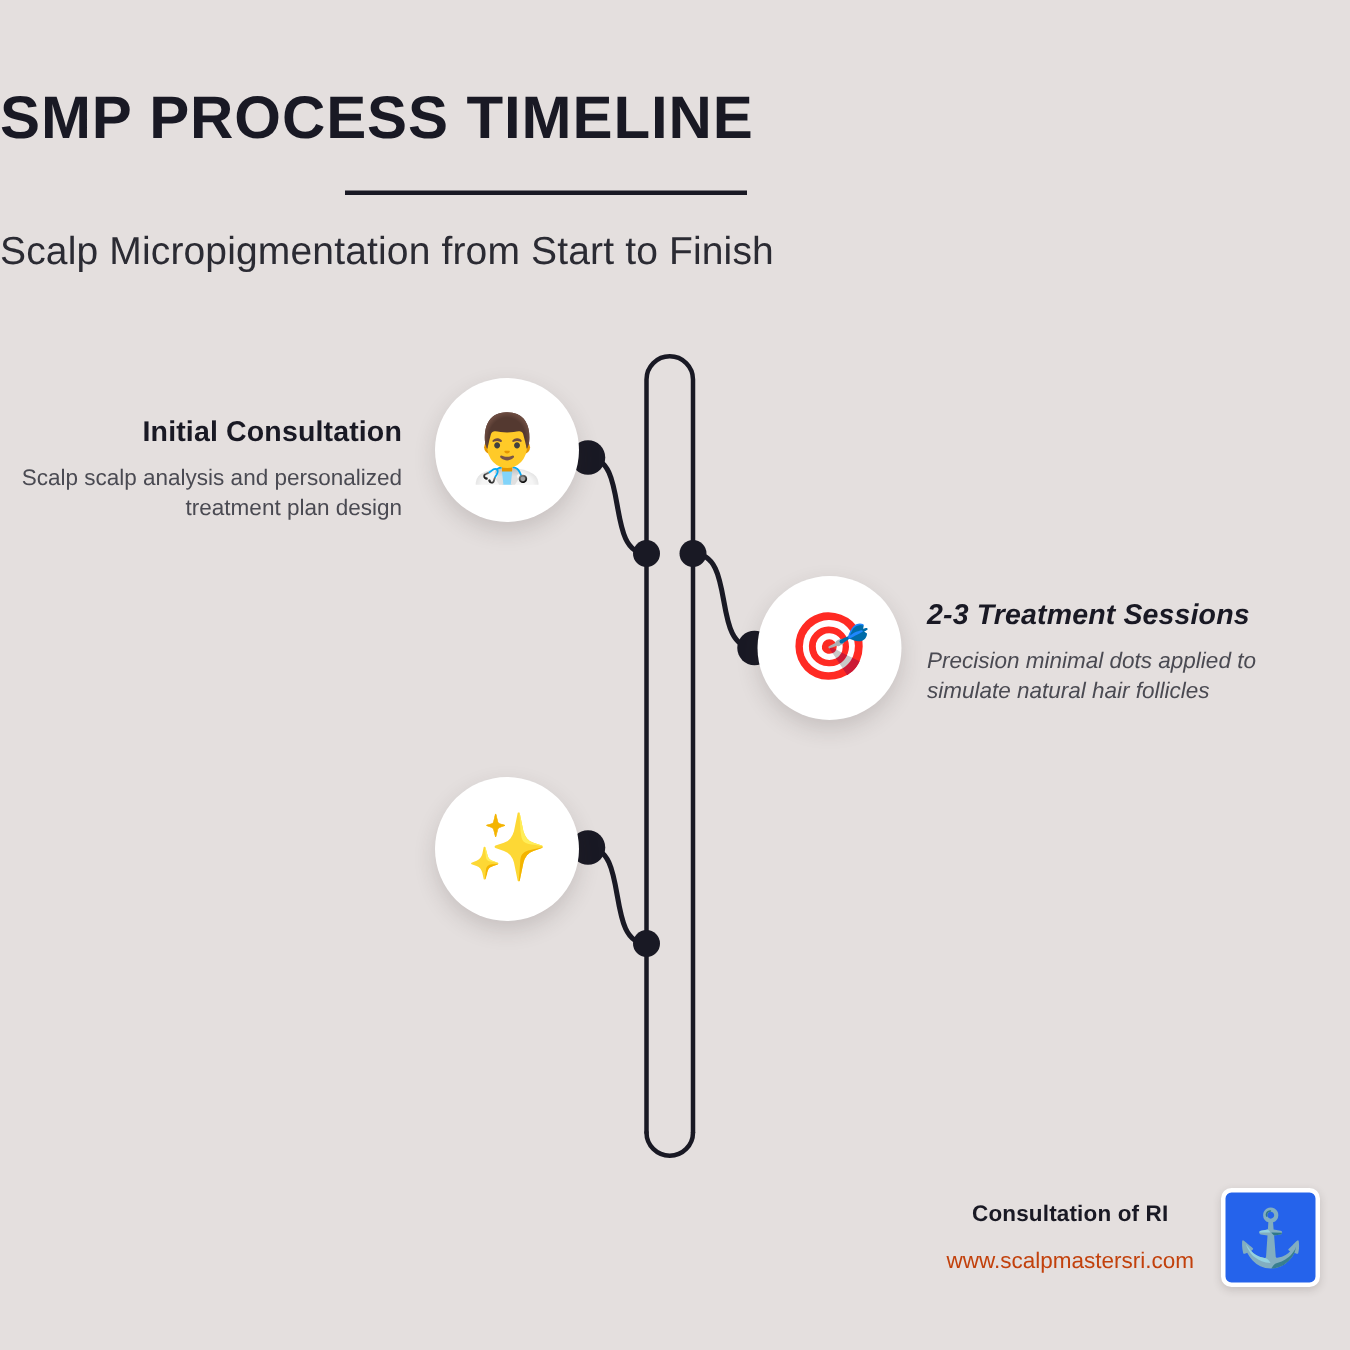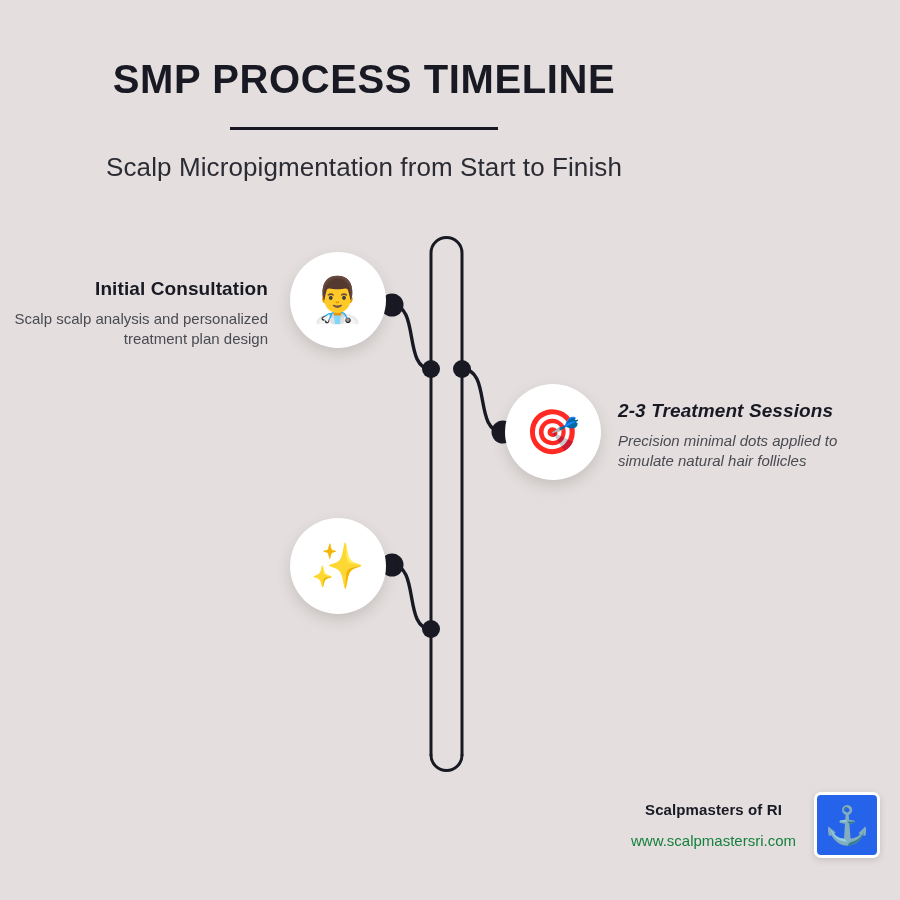--- a/index.html
+++ b/index.html
@@ -21,21 +21,20 @@
     width: 900px;
     height: 900px;
   }
 
   
   .header {
     position: absolute;
     top: 0;
     left: 0;
     width: 728px;
-    text-align: center;
   }
   .title {
     margin: 0;
     padding-top: 57px;
     font-size: 40px;
     font-weight: 800;
     letter-spacing: 0.6px;
     color: #191924;
     text-transform: uppercase;
     line-height: 1.1;
@@ -132,21 +131,21 @@
     font-size: 15px;
     font-weight: 700;
     color: #191924;
     letter-spacing: 0.1px;
   }
   .brand-url {
     margin: 0;
     padding-top: 14px;
     font-size: 15px;
     font-weight: 400;
-    color: #15803d;
+    color: #c2410c;
   }
   .logo-box {
     width: 66px;
     height: 66px;
     border-radius: 7px;
     background: #2563eb;
     border: 3px solid #ffffff;
     box-sizing: border-box;
     display: flex;
     align-items: center;
@@ -206,21 +205,21 @@
   </div>
 
   <div class="icon-bubble bubble-3">
     <span>✨</span>
   </div>
   <div class="step-text right-align text-3">
   </div>
 
   <div class="footer">
     <div class="footer-text">
-      <p class="brand-name">Scalpmasters of RI</p>
+      <p class="brand-name">Consultation of RI</p>
       <p class="brand-url">www.scalpmastersri.com</p>
     </div>
     <div class="logo-box">
       <span class="logo-glyph">⚓</span>
     </div>
   </div>
 
 </div>
 
 </body></html>

